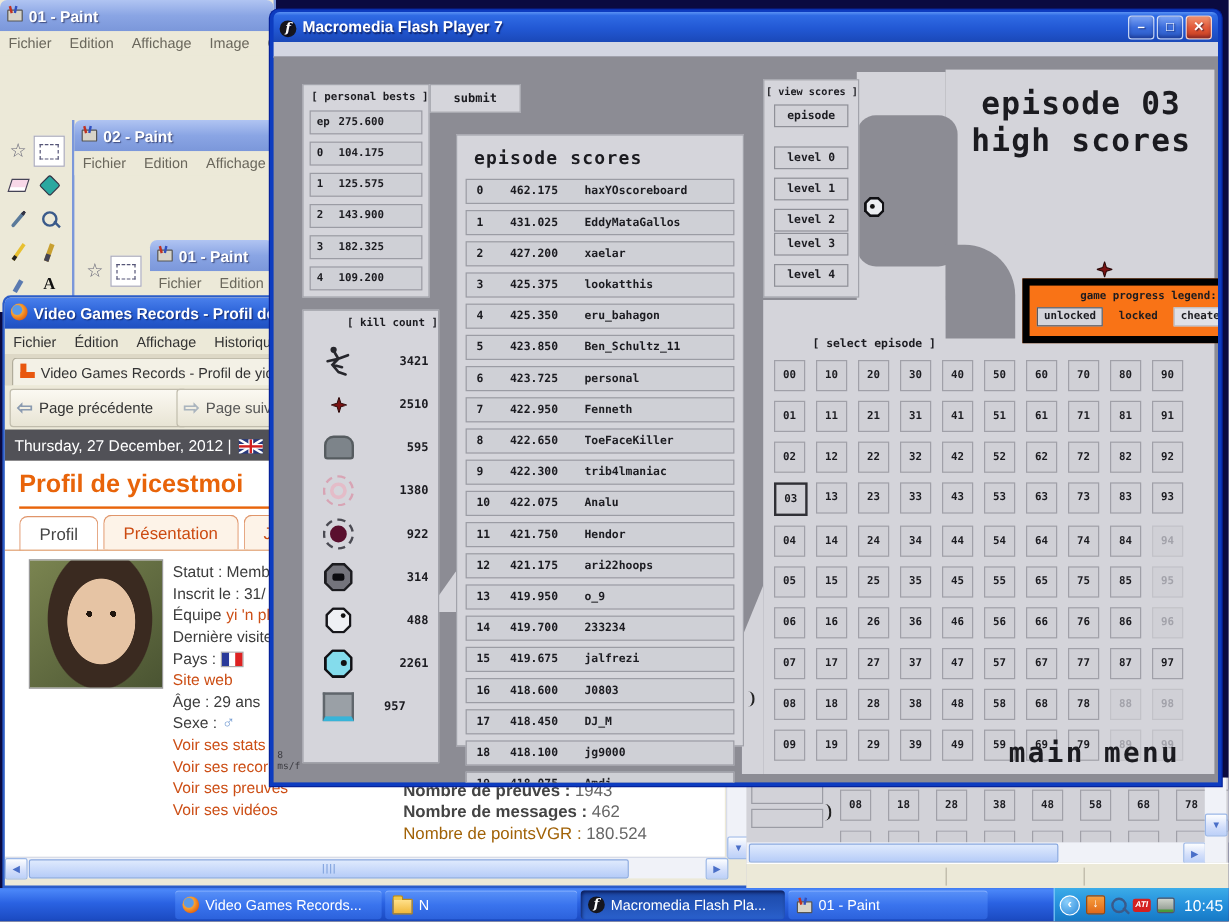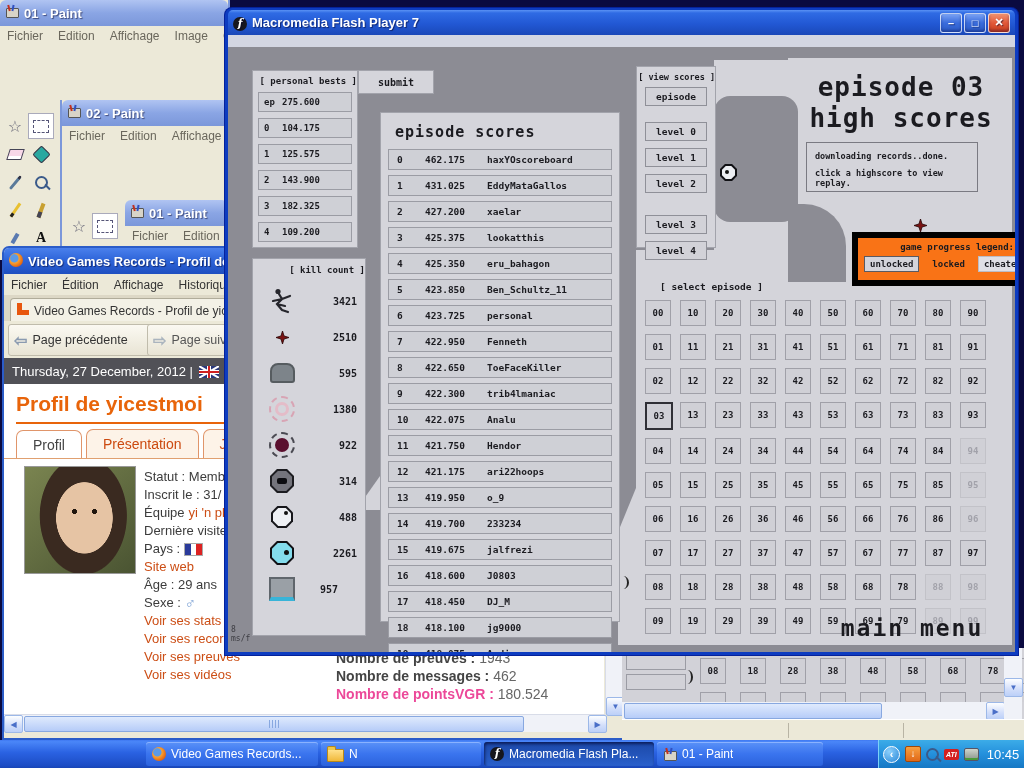--- a/index.html
+++ b/index.html
@@ -227,21 +227,21 @@
             <span class="fflink">Voir ses preuves</span>
           </div>
           <div class="ffline">
             <span class="fflink">Voir ses vidéos</span>
           </div>
         </div>
 
       <div class="abs" id="ff-stats" style="left:332px;top:266px">
           <div style="font-size:14px;height:18px;white-space:nowrap"><span style="font-weight:bold;color:#444">Nombre de preuves :</span> <span style="color:#666">1943</span></div>
           <div style="font-size:14px;height:18px;white-space:nowrap"><span style="font-weight:bold;color:#444">Nombre de messages :</span> <span style="color:#666">462</span></div>
-          <div style="font-size:14px;height:18px;white-space:nowrap"><span style="font-weight:bold;color:#ec4899">Nombre de pointsVGR :</span> <span style="color:#666">180.524</span></div>
+          <div style="font-size:14px;height:18px;white-space:nowrap"><span style="font-weight:normal;color:#a16207">Nombre de pointsVGR :</span> <span style="color:#666">180.524</span></div>
         </div>
     </div>
 
     <div class="abs" style="left:601px;top:136px;width:17px;height:330px;background:#f0f2f8;border-left:1px solid #d8dce8">
       <div class="xp-scroll-btn abs" style="left:0;top:0;width:17px;height:17px">▲</div>
       <div class="xp-thumb abs" style="left:1px;top:20px;width:15px;height:120px"></div>
       <div class="xp-scroll-btn abs" style="left:0;top:313px;width:17px;height:17px">▼</div>
     </div>
 
     <div class="abs" style="left:0;top:466px;width:601px;height:17px;background:#f0f2f8;border-top:1px solid #d8dce8">
@@ -542,46 +542,42 @@
             </div>
           </div>
       </div>
 
       <div class="abs panel" style="left:408px;top:19px;width:78px;height:180px">
         <div class="gfont glabel" style="margin-top:5px;font-size:8.5px">[ view scores ]</div>
         <div id="view-btns" style="margin:5px 8px 0 8px">
             <div class="gbtn gfont" style="height:17px;margin-bottom:16px;font-size:9.5px">episode</div>
             <div class="gbtn gfont" style="height:17px;margin-bottom:7px;font-size:9.5px">level 0</div>
             <div class="gbtn gfont" style="height:17px;margin-bottom:7px;font-size:9.5px">level 1</div>
-            <div class="gbtn gfont" style="height:17px;margin-bottom:22px;font-size:9.5px">level 2</div>
+            <div class="gbtn gfont" style="height:17px;margin-bottom:1px;font-size:9.5px">level 2</div>
             <div class="gbtn gfont" style="height:17px;margin-bottom:7px;font-size:9.5px">level 3</div>
             <div class="gbtn gfont" style="height:17px;margin-bottom:7px;font-size:9.5px">level 4</div>
           </div>
       </div>
 
       <div class="abs gfont" style="left:562px;top:25px;width:222px;text-align:center;font-size:26px;letter-spacing:1px;line-height:31px">
         <div>episode 03</div>
         <div>high scores</div>
       </div>
 
-      <div class="abs" style="left:578px;top:95px;width:170px;height:48px;border:1px solid #7a7a82">
-        <div class="gfont" style="margin:8px 0 0 8px;font-size:8.5px">downloading records..done.</div>
-        <div class="gfont" style="margin:7px 0 0 8px;font-size:8.5px">click a highscore to view replay.</div>
-      </div>
 
       <div class="abs" style="left:624px;top:185px;width:164px;height:42px;border:6px solid #000000;background:#f97316">
         <div class="gfont" style="margin:4px 8px 0 0;font-size:9px;text-align:right">game progress legend:</div>
         <div id="legend-chips" style="display:flex;gap:7px;margin:4px 4px 0 6px">
             <span class="gfont" style="font-size:9px;padding:2px 5px;border:1px solid #5a5a62;background:#d4d4da">unlocked</span>
             <span class="gfont" style="font-size:9px;padding:2px 5px;border:1px solid transparent">locked</span>
             <span class="gfont" style="font-size:9px;padding:2px 5px;border:1px solid #bcbcc4;background:#e0e0e6">cheated</span>
           </div>
       </div>
 
-      <div class="abs gfont" style="left:432px;top:234px;font-size:9.5px">[ select episode ]</div>
+      <div class="abs gfont" style="left:449px;top:234px;font-size:9.5px">[ select episode ]</div>
       <div class="abs" id="ep-grid" style="left:417px;top:253px;display:grid;grid-template-columns:repeat(10,24px);column-gap:11px;row-gap:8px">
           <div class="cell gfont">00</div>
           <div class="cell gfont">10</div>
           <div class="cell gfont">20</div>
           <div class="cell gfont">30</div>
           <div class="cell gfont">40</div>
           <div class="cell gfont">50</div>
           <div class="cell gfont">60</div>
           <div class="cell gfont">70</div>
           <div class="cell gfont">80</div>

